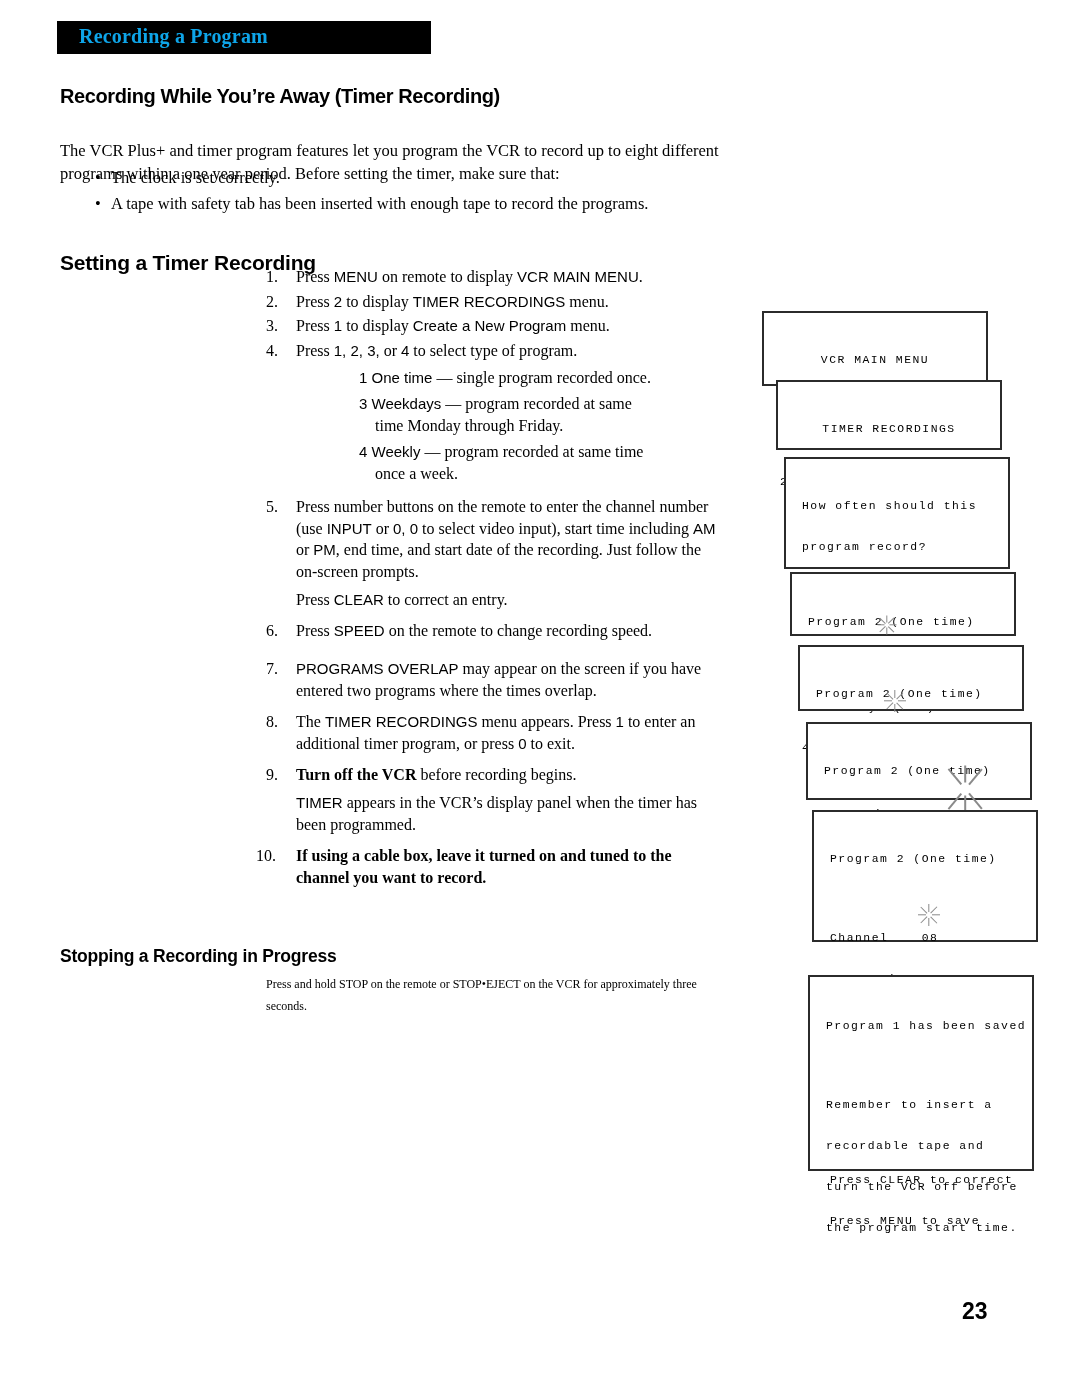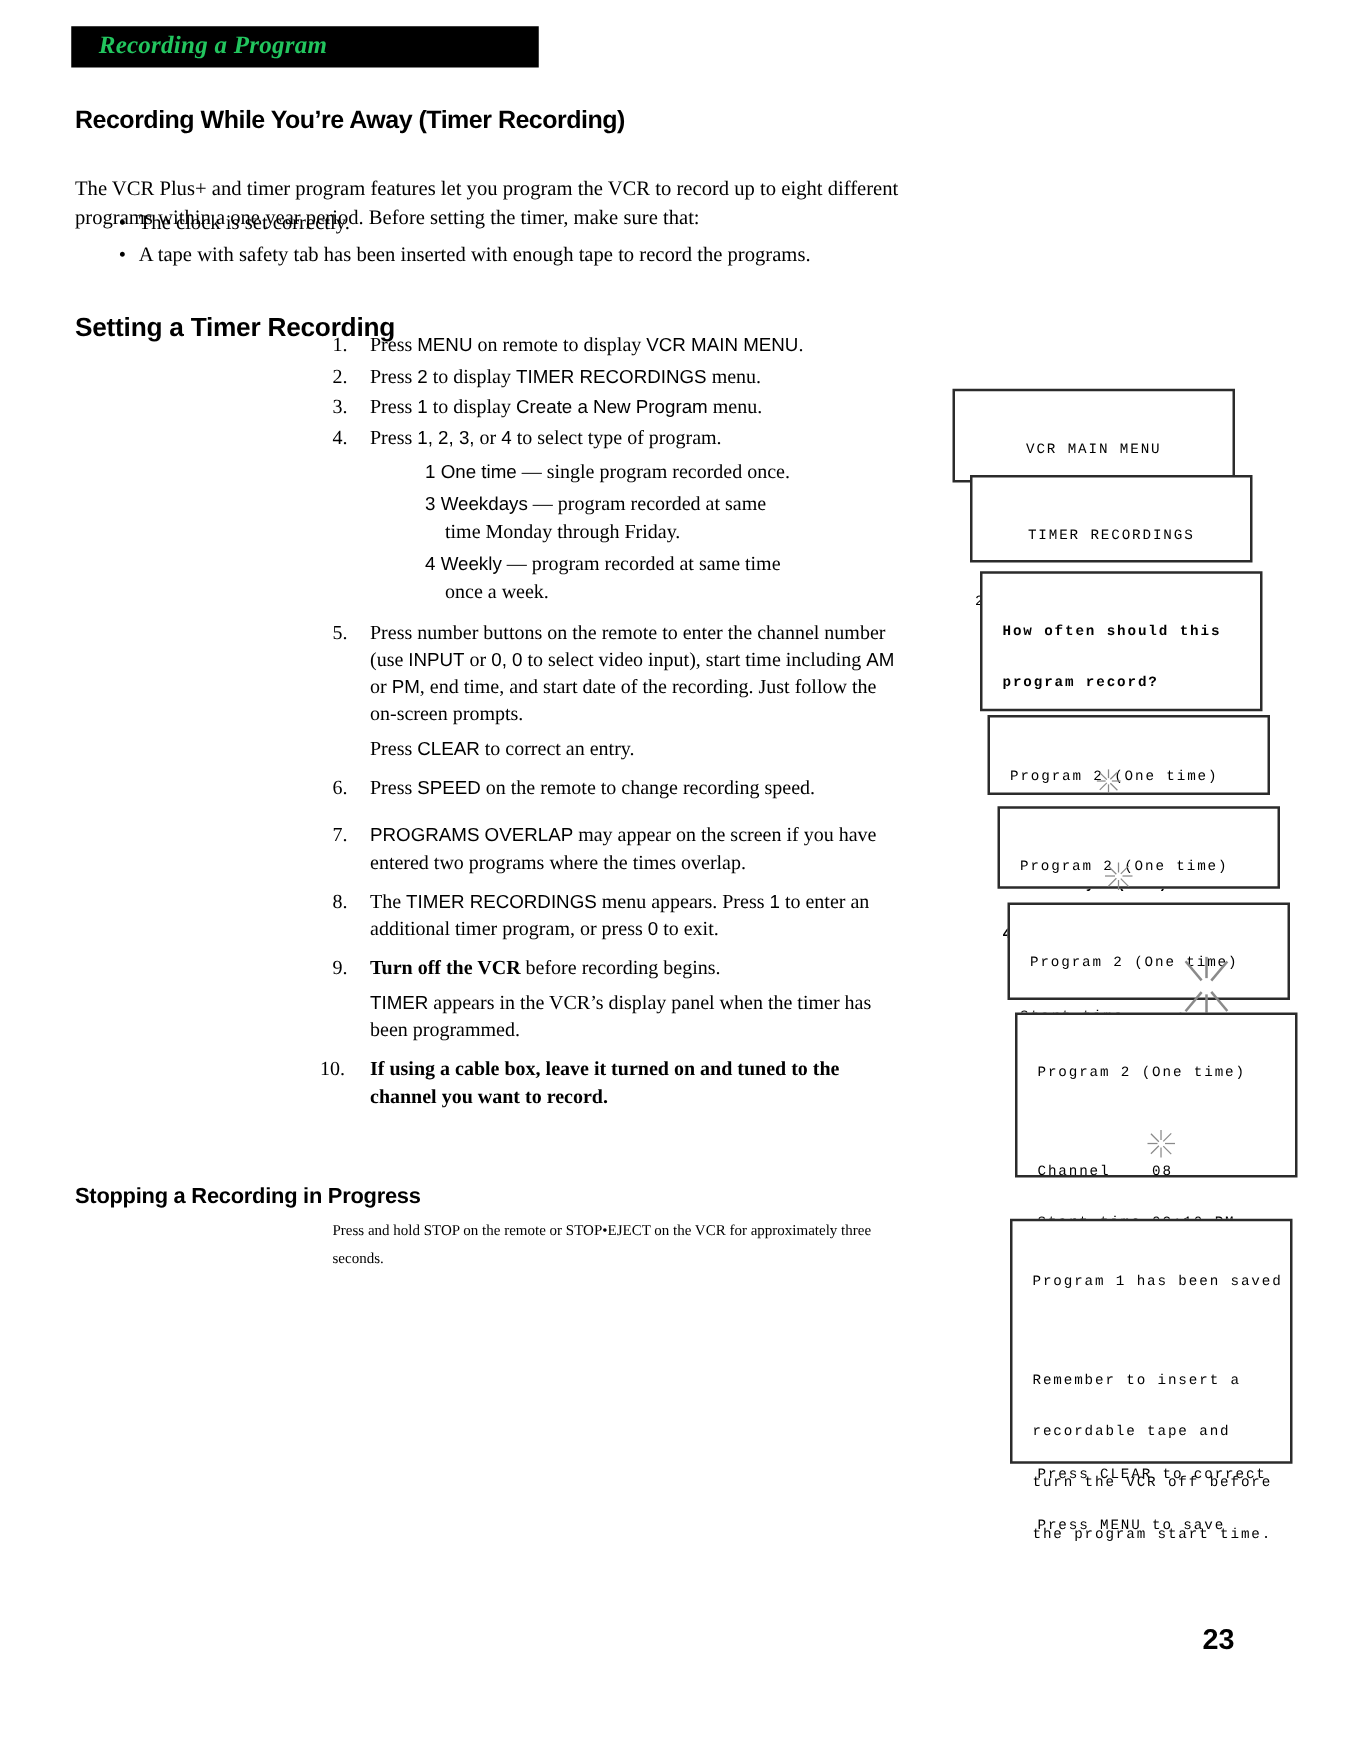--- a/index.html
+++ b/index.html
@@ -23,24 +23,23 @@
     top: 21px;
     width: 374px;
     height: 33px;
     background: #000000;
   }
   #running-head-text {
     position: absolute;
     left: 22px;
     top: 4px;
     font-family: "Liberation Serif", serif;
-    font-style: italic;
     font-weight: bold;
     font-size: 20px;
-    color: #22c55e;
+    color: #0ea5e9;
     letter-spacing: 0.2px;
     white-space: nowrap;
   }
 
   
   #page-title {
     position: absolute;
     left: 60px;
     top: 72px;
     width: 900px;
@@ -119,21 +118,21 @@
     font-size: 16px;
   }
   .step-num.wide { left: -10px; width: 36px; }
   .step-body { display: block; }
   .step-extra { display: block; margin-top: 6.5px; }
   .sans { font-family: "Liberation Sans", sans-serif; font-size: 15px; }
   .bold { font-weight: bold; }
 
   .sublist {
     margin-top: 6px;
-    margin-left: 44px;
+    margin-left: 63px;
     line-height: 22px;
   }
   .sub-item { display: block; margin-bottom: 4px; }
   .sub-indent { display: block; padding-left: 16px; }
 
   .gap-sm { height: 7px; }
 
   
   #stopping-body {
     position: absolute;
@@ -312,21 +311,21 @@
   <span class="line">1 VCR Plus+</span>
   <span class="line">2 Timer Recordings</span>
 </div>
 
 <div class="osd osd-pad" style="left:776px; top:380px; width:226px; height:70px;">
   <span class="line center">TIMER RECORDINGS</span>
   <span class="line" style="height:13px;"></span>
   <span class="line" style="padding-left:8px;">1 Create a New Program</span>
 </div>
 
-<div class="osd osd-pad" style="left:784px; top:457px; width:226px; height:112px; font-weight:bold;">
+<div class="osd osd-pad" style="left:784px; top:457px; width:226px; height:112px; ">
   <span class="line">How often should this</span>
   <span class="line">program record?</span>
   <span class="line" style="height:11px;"></span>
   <span class="line">1 One time</span>
   <span class="line">2 Daily (every day)</span>
   <span class="line">3 Weekdays (M-F)</span>
   <span class="line">4 Weekly (once per week)</span>
 </div>
 
 <div class="osd osd-pad" style="left:790px; top:572px; width:226px; height:64px; padding-top:15px;">

